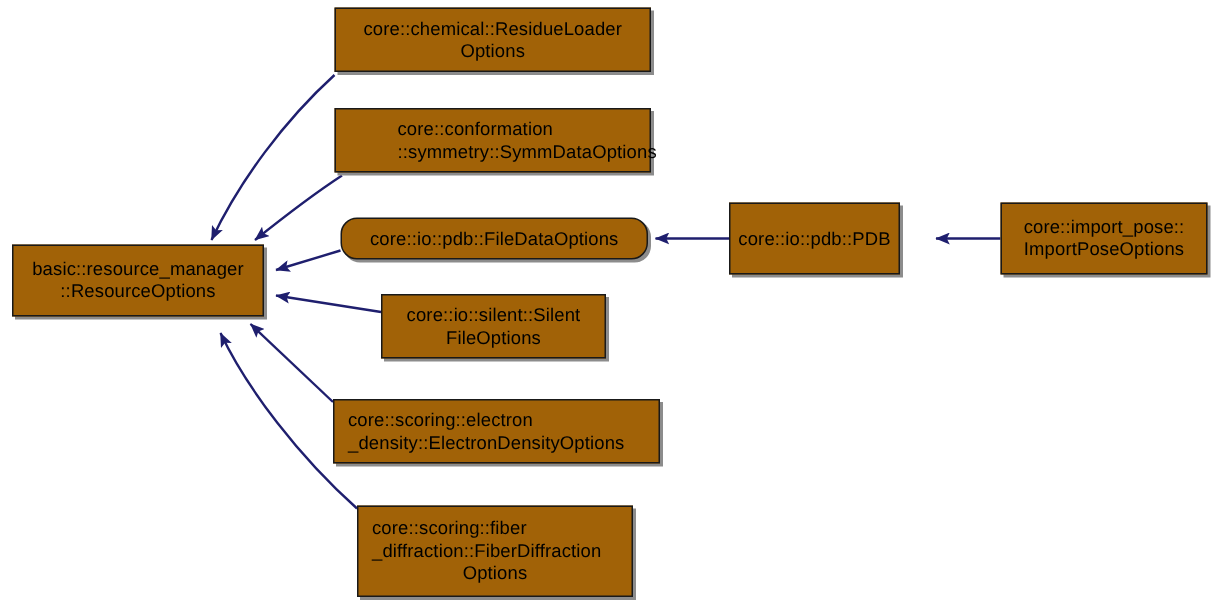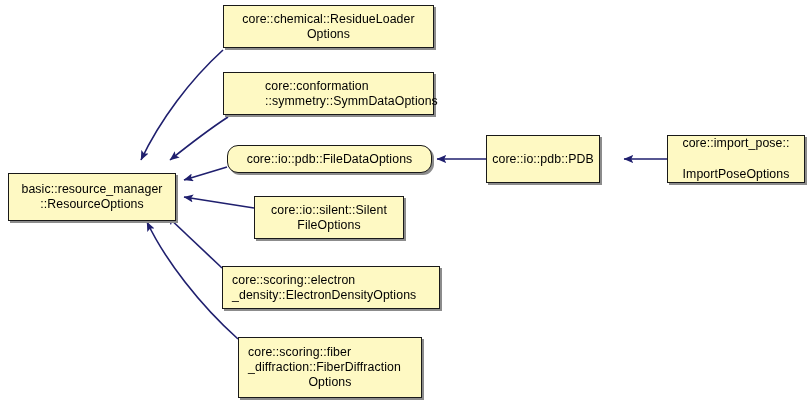--- a/index.html
+++ b/index.html
@@ -19,21 +19,21 @@
     position: absolute;
     left: 0;
     top: 0;
     width: 808px;
     height: 405px;
     pointer-events: none;
   }
   .node {
     position: absolute;
     box-sizing: border-box;
-    background: #fef9c3;
+    background: #a16207;
     border: 1px solid #191919;
     box-shadow: 2px 2px 0 0 #8c8c8c;
     display: flex;
     flex-direction: column;
     align-items: center;
     justify-content: center;
     text-align: center;
     color: #000000;
     font-size: 12.3px;
     line-height: 15px;
@@ -70,21 +70,21 @@
 
     <path d="M 222 268 L 167 216" fill="none" stroke="#1f1f6e" stroke-width="1.6" marker-end="url(#arrowhead)"></path>
 
     <path d="M 238 339 C 200 305 165 260 147 222" fill="none" stroke="#1f1f6e" stroke-width="1.6" marker-end="url(#arrowhead)"></path>
 
     <path d="M 486 159 L 437 159" fill="none" stroke="#1f1f6e" stroke-width="1.6" marker-end="url(#arrowhead)"></path>
 
     <path d="M 667 159 L 624 159" fill="none" stroke="#1f1f6e" stroke-width="1.6" marker-end="url(#arrowhead)"></path>
   </svg>
 
-  <div class="node" style="left:8px; top:163px; width:168px; height:48px;margin-top:10px;">
+  <div class="node" style="left:8px; top:163px; width:168px; height:48px;">
     <span class="ln">basic::resource_manager</span>
     <span class="ln">::ResourceOptions</span>
   </div>
 
   <div class="node" style="left:223px; top:5px; width:211px; height:43px;">
     <span class="ln">core::chemical::ResidueLoader</span>
     <span class="ln">Options</span>
   </div>
 
   <div class="node align-left" style="left:223px; top:72px; width:211px; height:43px;padding-left:32px;">
@@ -109,18 +109,18 @@
   <div class="node align-left" style="left:238px; top:337px; width:184px; height:61px;">
     <span class="ln">core::scoring::fiber</span>
     <span class="ln">_diffraction::FiberDiffraction</span>
     <span class="ln c">Options</span>
   </div>
 
   <div class="node" style="left:486px; top:135px; width:114px; height:48px;">
     <span class="ln">core::io::pdb::PDB</span>
   </div>
 
-  <div class="node" style="left:667px; top:135px; width:138px; height:48px;justify-content:space-between;">
+  <div class="node" style="left:667px; top:135px; width:138px; height:48px;">
     <span class="ln">core::import_pose::</span>
     <span class="ln">ImportPoseOptions</span>
   </div>
 
 </div>
 
 </body></html>

